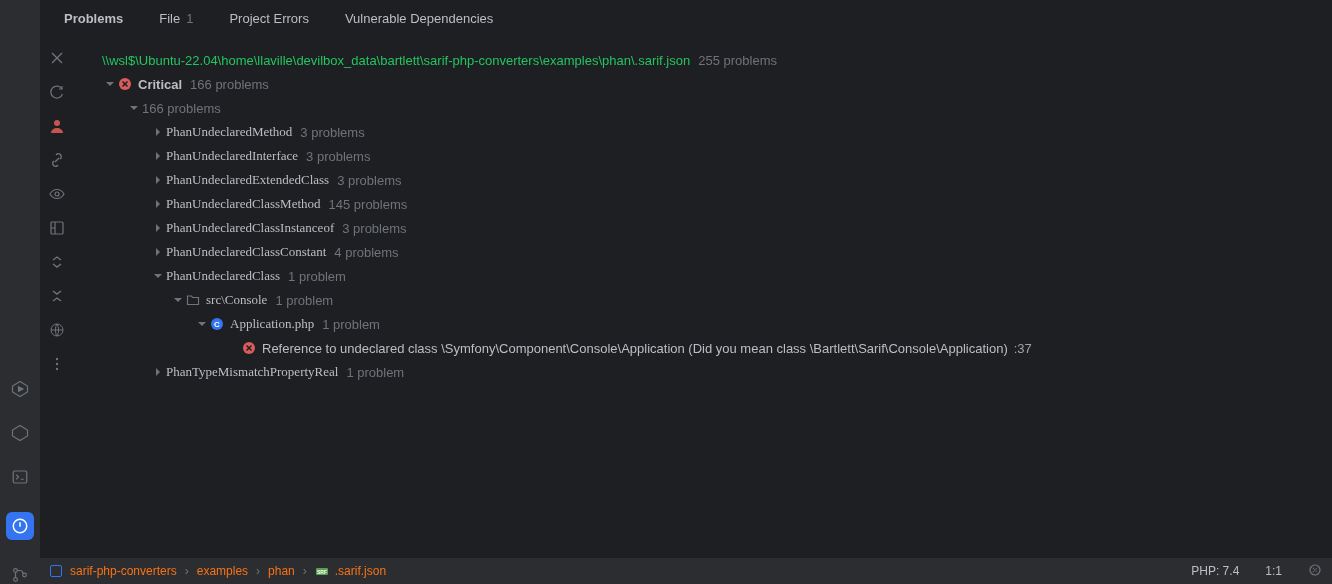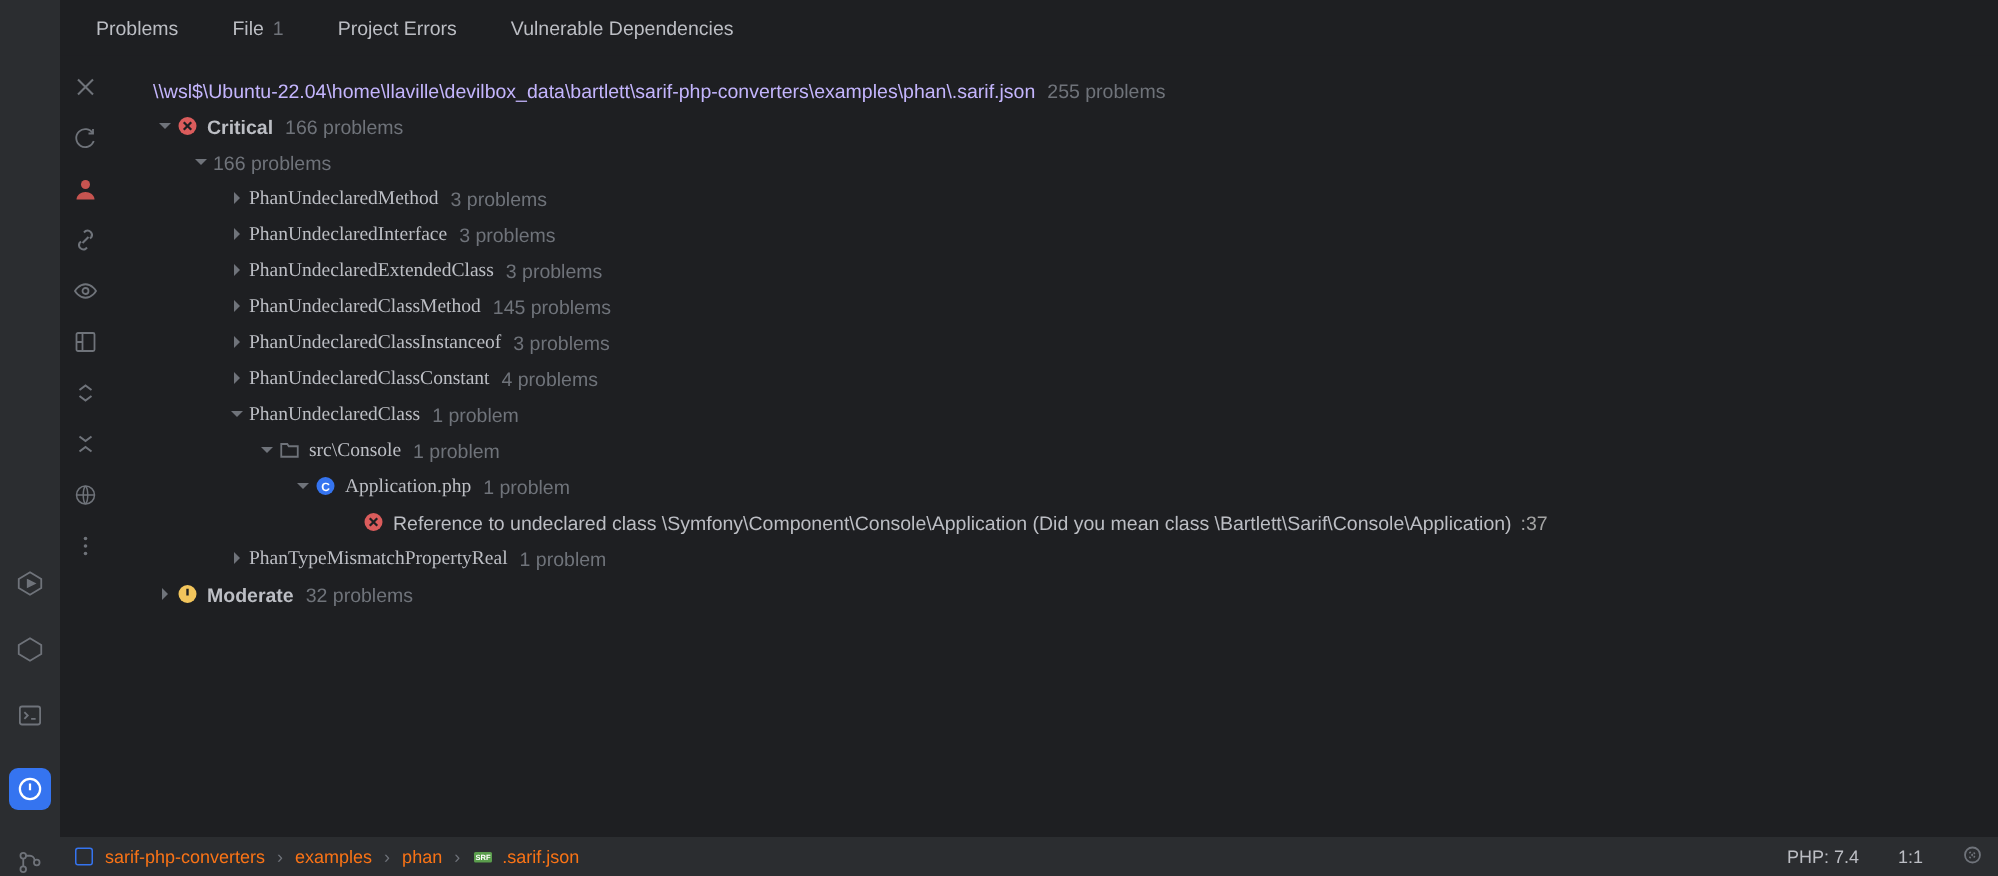--- a/index.html
+++ b/index.html
@@ -32,39 +32,39 @@
   height: 38px;
   display:flex;
   align-items:center;
   padding: 0 24px;
   gap: 36px;
   border-bottom: 1px solid #1e1f22;
 }
 .tab { color:#bcbec4; cursor:pointer; height:100%; display:flex; align-items:center; position:relative; }
 .tab .cnt { color:#6f737a; margin-left:6px; }
 .tab.active::after { content:''; position:absolute; left:0; right:0; bottom:-1px; height:3px; background:#3574f0; border-radius:2px 2px 0 0; }
-.tab.bold { font-weight:400; }
+.tab.bold { font-weight:700; }
 .content-row { flex:1; display:flex; min-height:0; }
 .tool-col {
   width: 34px;
   display:flex;
   flex-direction:column;
   align-items:center;
   padding-top:12px;
   gap:18px;
   flex-shrink:0;
 }
 .tool-col .ticn { width:16px; height:16px; color:#6f737a; cursor:pointer; display:flex; align-items:center; justify-content:center; }
 .tool-col .ticn svg { width:16px; height:16px; }
 .tool-col .ticn.user { color:#c75450; }
 .tree-wrap { flex:1; overflow:auto; padding-top:10px; min-width:0; }
 .tree-row { display:flex; align-items:center; height:24px; padding-right:8px; white-space:nowrap; cursor:default; }
 .tw { display:inline-flex; width:16px; justify-content:center; color:#6f737a; cursor:pointer; }
 .tw svg { width:10px; height:10px; }
-.path { color:#c4b5fd;text-align:right; }
+.path { color:#22c55e;text-align:right; }
 .sev-critical { color:#bcbec4; font-weight:600; }
 .sev-high, .sev-moderate { color:#bcbec4; font-weight:600; }
 .count { color:#6f737a; margin-left:8px; font-weight:400; }
 .badge { width:14px; height:14px; margin-right:6px; display:inline-flex; align-items:center; justify-content:center; }
 .badge svg { width:14px; height:14px; }
 .cat { color:#bcbec4;font-family:Liberation Serif, serif; }
 .msg { color:#bcbec4; }
 .loc { color:#a3a3a3; margin-left:6px; }
 .file-ico { width:14px; height:14px; margin-right:6px; display:inline-flex; }
 .file-ico svg { width:14px; height:14px; }
@@ -341,35 +341,20 @@
         <span class="tw">
             <svg viewBox="0 0 10 10" fill="currentColor">
               <path d="M3 1l4 4-4 4z"></path>
             </svg>
           </span>
         <span class="cat">PhanTypeMismatchPropertyReal</span>
           <span class="count">1 problem</span>
       </div>
 
 
-      <div class="tree-row" style="padding-left:28px">
-        <span class="tw">
-            <svg viewBox="0 0 10 10" fill="currentColor">
-              <path d="M3 1l4 4-4 4z"></path>
-            </svg>
-          </span>
-        <span class="badge">
-            <svg viewBox="0 0 14 14">
-              <circle cx="7" cy="7" r="6" fill="#f2c55c"></circle>
-              <path d="M7 3.5v4.5M7 10h.01" stroke="#1e1f22" stroke-width="1.6"></path>
-            </svg>
-          </span>
-        <span class="sev-moderate">Moderate</span>
-          <span class="count">32 problems</span>
-      </div>
     </div>
   </div>
 
   <div class="status-bar">
     <span class="sq-ico"></span>
     <span class="crumb">
         <span>sarif-php-converters</span>
       </span>
     <span class="chev">›</span>
     <span class="crumb">

